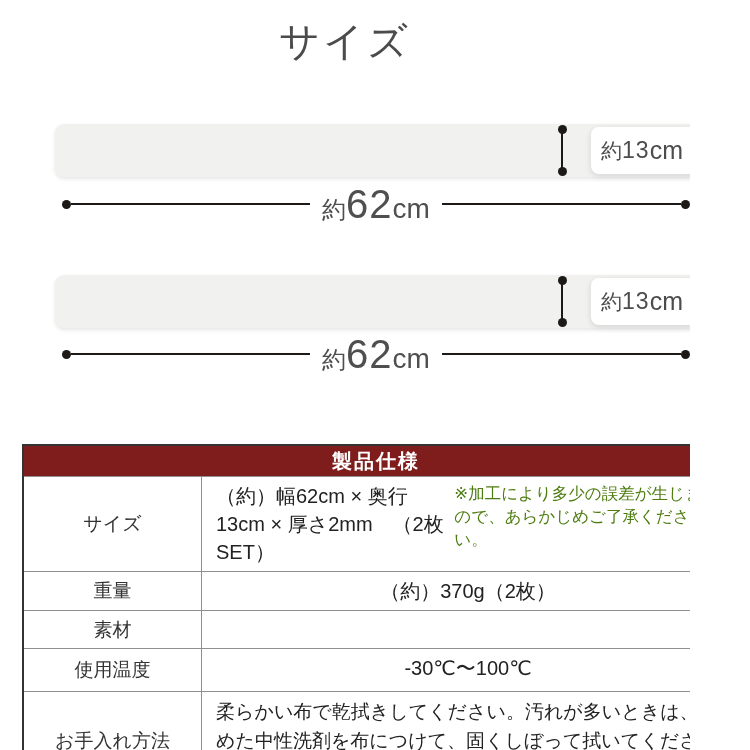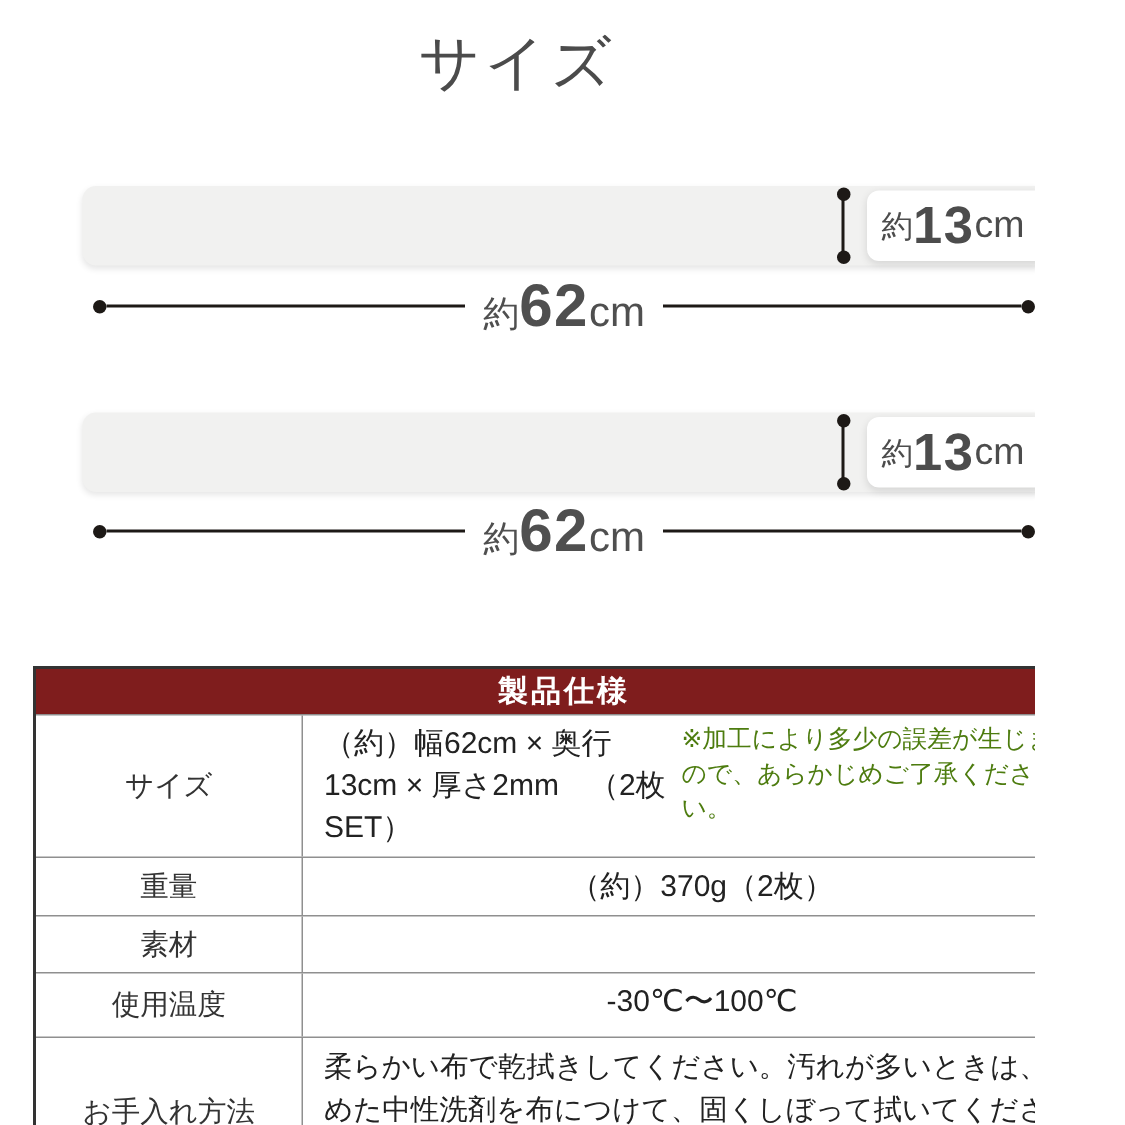--- a/index.html
+++ b/index.html
@@ -65,41 +65,41 @@
     height: 47px;
     background: #ffffff;
     border-radius: 8px;
     box-shadow: 0 2px 6px rgba(0,0,0,0.12);
     display: flex;
     align-items: center;
     padding: 0 14px 0 10px;
     color: #4c4c4c;
   }
   .hl-prefix { font-size: 21px; }
-  .hl-value  { font-size: 35px; font-weight: 700; letter-spacing: 1px; }
+  .hl-value  { font-size: 23px; font-weight: 400; letter-spacing: 1px; }
   .hl-unit   { font-size: 25px; }
   .width-dim {
     display: flex;
     align-items: center;
     margin-left: 62px;
     width: 628px;
     height: 44px;
     color: #4f4f4f;
   }
   .width-dim.first  { margin-top: 5px; }
   .width-dim.second { margin-top: 4px; }
   .hline { flex: 1; height: 2px; background: #1d1916; }
   .dim-text {
     display: flex;
     align-items: baseline;
     padding: 0 12px;
     white-space: nowrap;
   }
   .wd-prefix { font-size: 24px; }
-  .wd-value  { font-size: 40px; font-weight: 700; letter-spacing: 1px; }
+  .wd-value  { font-size: 40px; font-weight: 400; letter-spacing: 1px; }
   .wd-unit   { font-size: 28px; }
   
   .spec-table {
     margin: 68px 0 0 22px;
     width: 708px;
     box-sizing: border-box;
     border: 2px solid #333333;
   }
   .spec-header {
     background: #7f1d1d;

